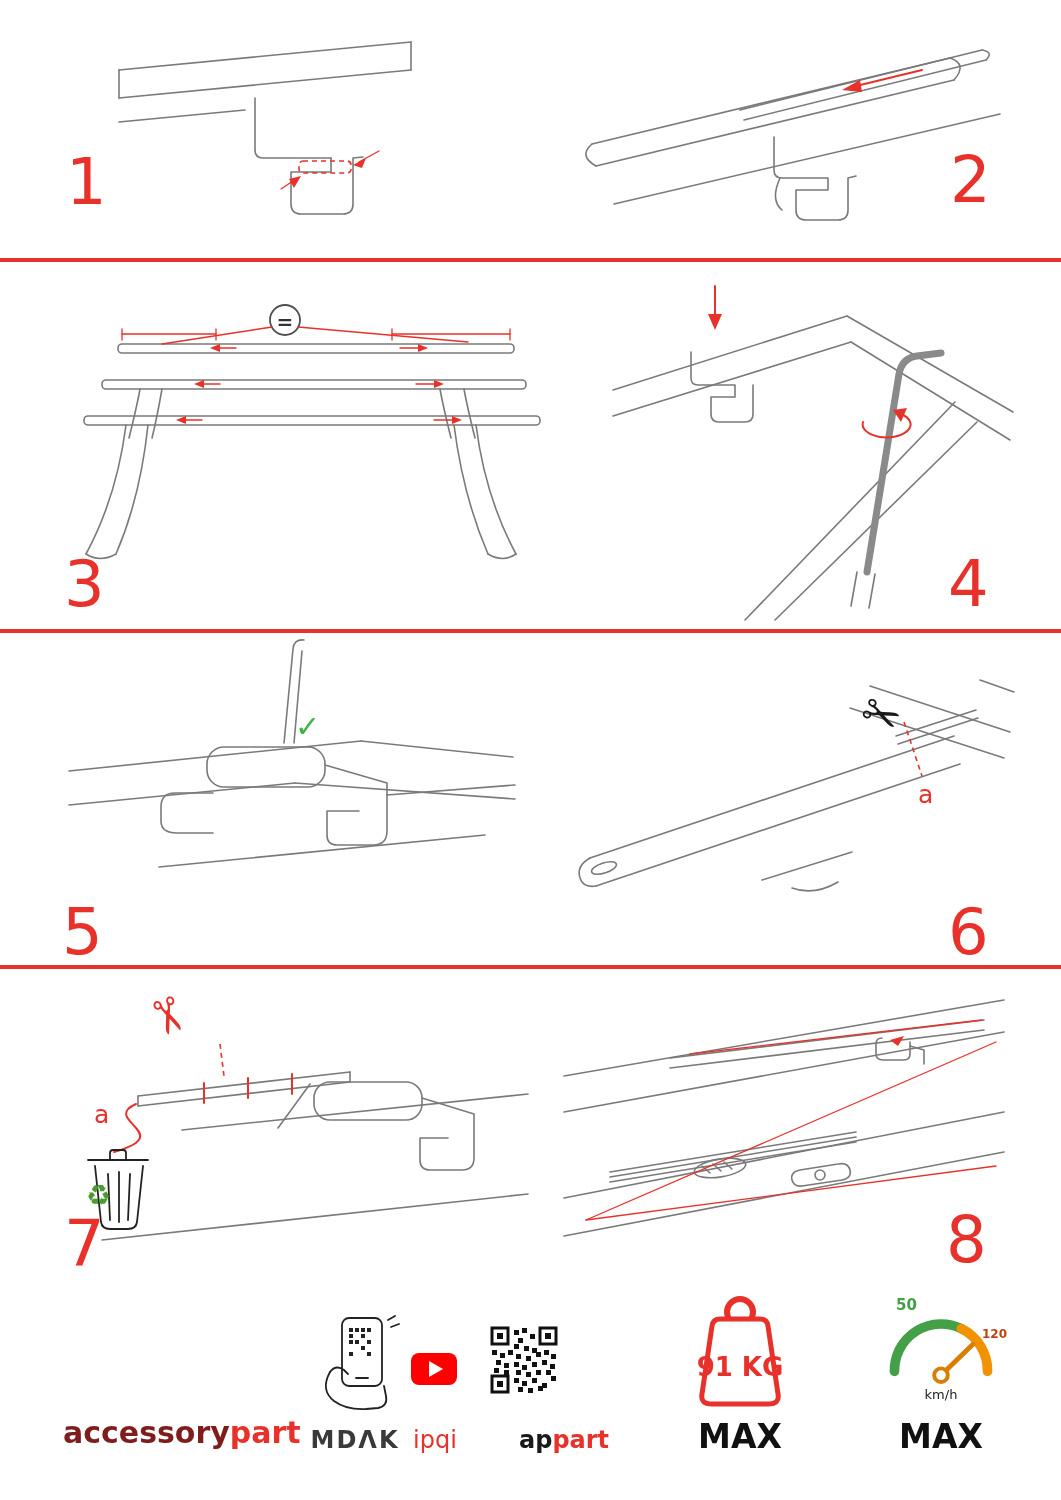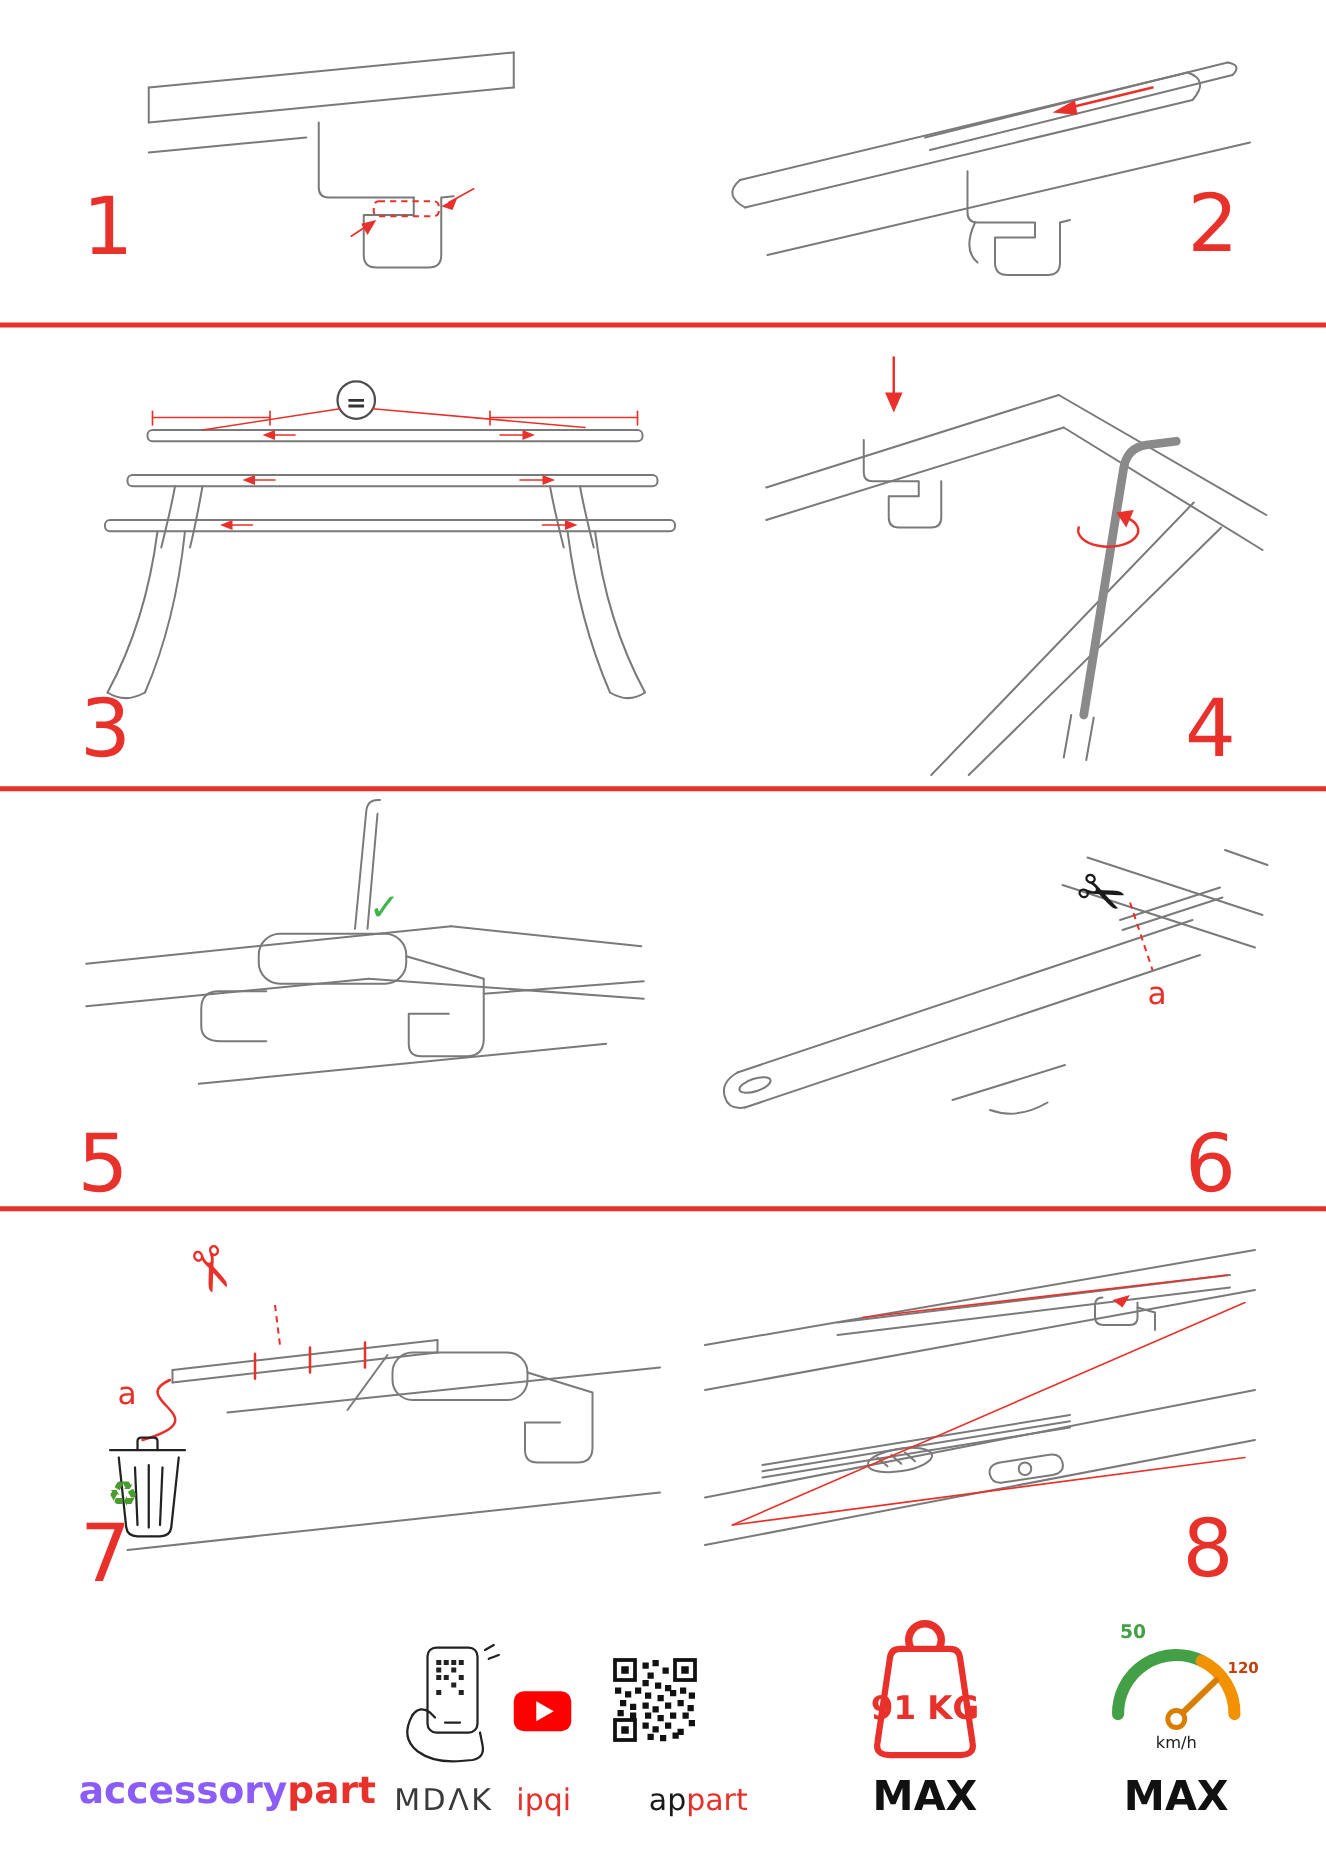--- a/index.html
+++ b/index.html
@@ -19,23 +19,23 @@
   .blkln { fill:none; stroke:#222; stroke-width:1.8; stroke-linecap:round; stroke-linejoin:round; }
   .glyph { font-family:"DejaVu Sans",sans-serif; position:absolute; line-height:1; }
   .equal-badge { position:absolute; width:26px; text-align:center; font-size:20px; color:#333; font-weight:700; }
   .check { color:#3db54a; font-size:30px; font-weight:700; }
   .scis6 { color:#1a1a1a; font-size:46px; transform:rotate(25deg); }
   .scis7 { color:#e8312a; font-size:48px; transform:rotate(70deg); }
   .alabel { color:#e8312a; font-size:25px; }
   .recycle { color:#4a9c2e; font-size:28px; }
   .product { position:absolute; font-size:50px; font-weight:800; color:#312783; letter-spacing:0px; line-height:1; }
   .brandline { position:absolute; font-size:30px; font-weight:700; line-height:1; }
-  .brand-black { color:#8b5cf6; }
+  .brand-black { color:#7f1d1d; }
   .brand-red { color:#e8312a; }
-  .partner-label { position:absolute; text-align:center; font-size:24px; font-weight:400; color:#3a3a3a; line-height:1; }
+  .partner-label { position:absolute; text-align:center; font-size:24px; font-weight:700; color:#3a3a3a; line-height:1; }
   .ipqi { color:#e8312a; font-weight:500; }
   .ap-black { color:#1a1a1a;margin-left:33px; }
   .ap-red { color:#e8312a; }
   .weight-value { position:absolute; width:132px; text-align:center; color:#e8312a; font-size:26px; font-weight:700; line-height:1; }
   .max-label { position:absolute; width:132px; text-align:center; color:#111; font-size:33px; font-weight:700; line-height:1; }
   .speed-low { position:absolute; color:#43a047; font-size:15px; font-weight:700; line-height:1; }
   .speed-high { position:absolute; color:#c2410c; font-size:12px; font-weight:700; line-height:1; }
   .speed-unit { position:absolute; width:126px; text-align:center; color:#222; font-size:13px; line-height:1; }
   .max-label-g { position:absolute; width:126px; text-align:center; color:#111; font-size:33px; font-weight:700; line-height:1; }
 </style>

